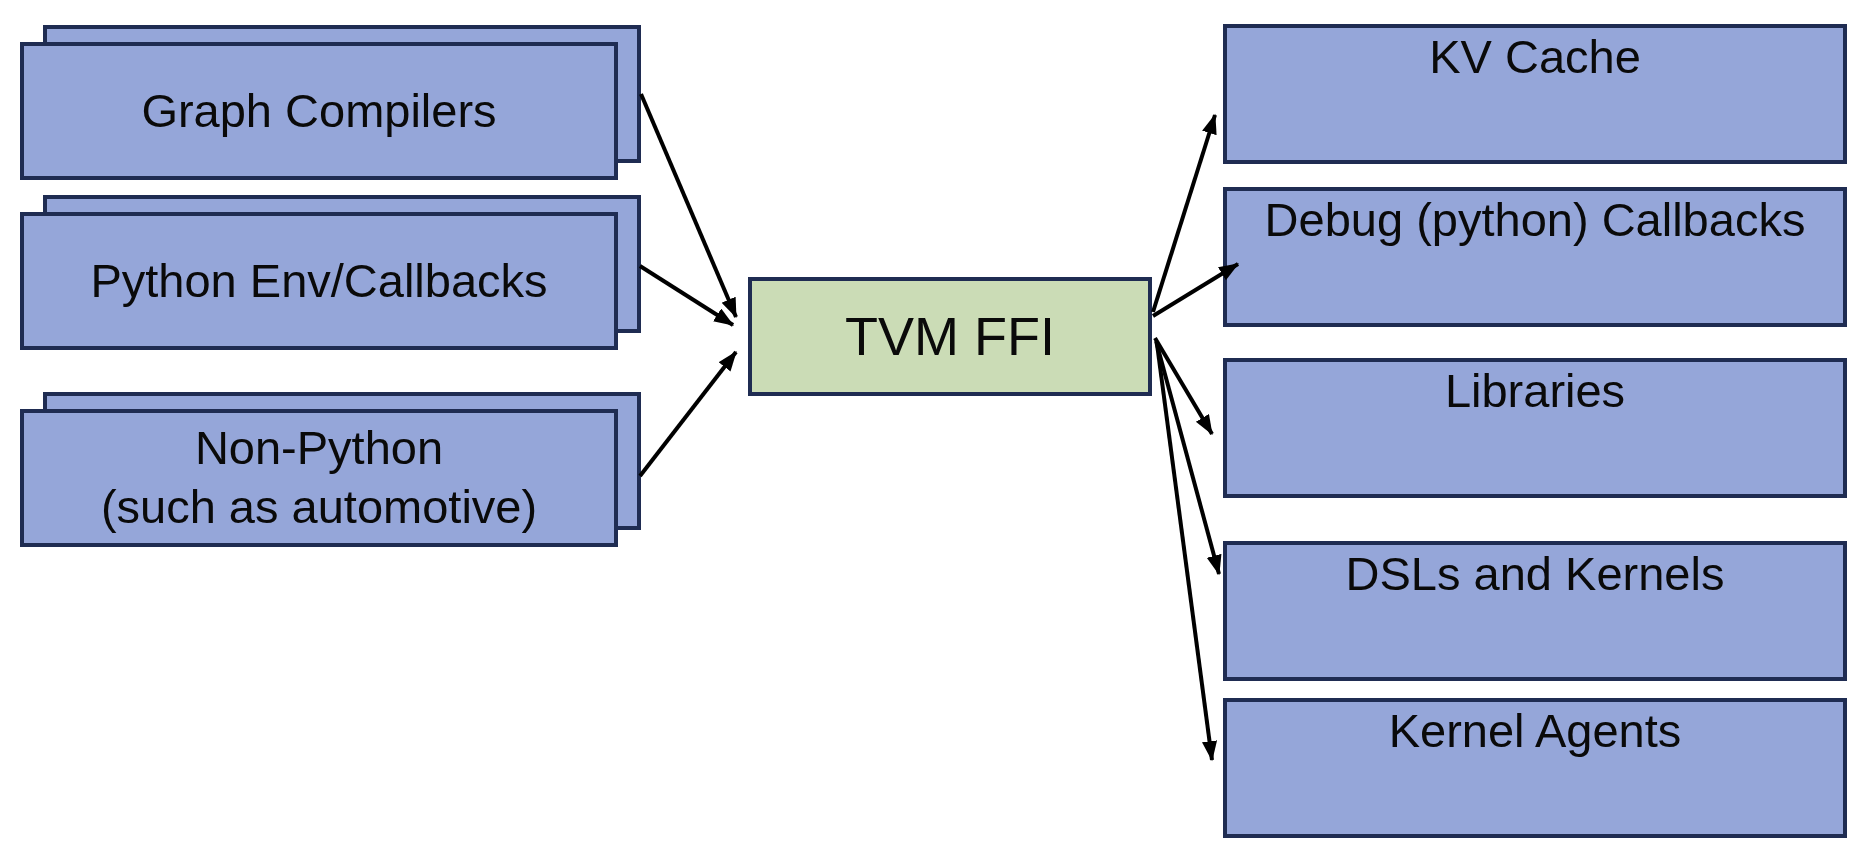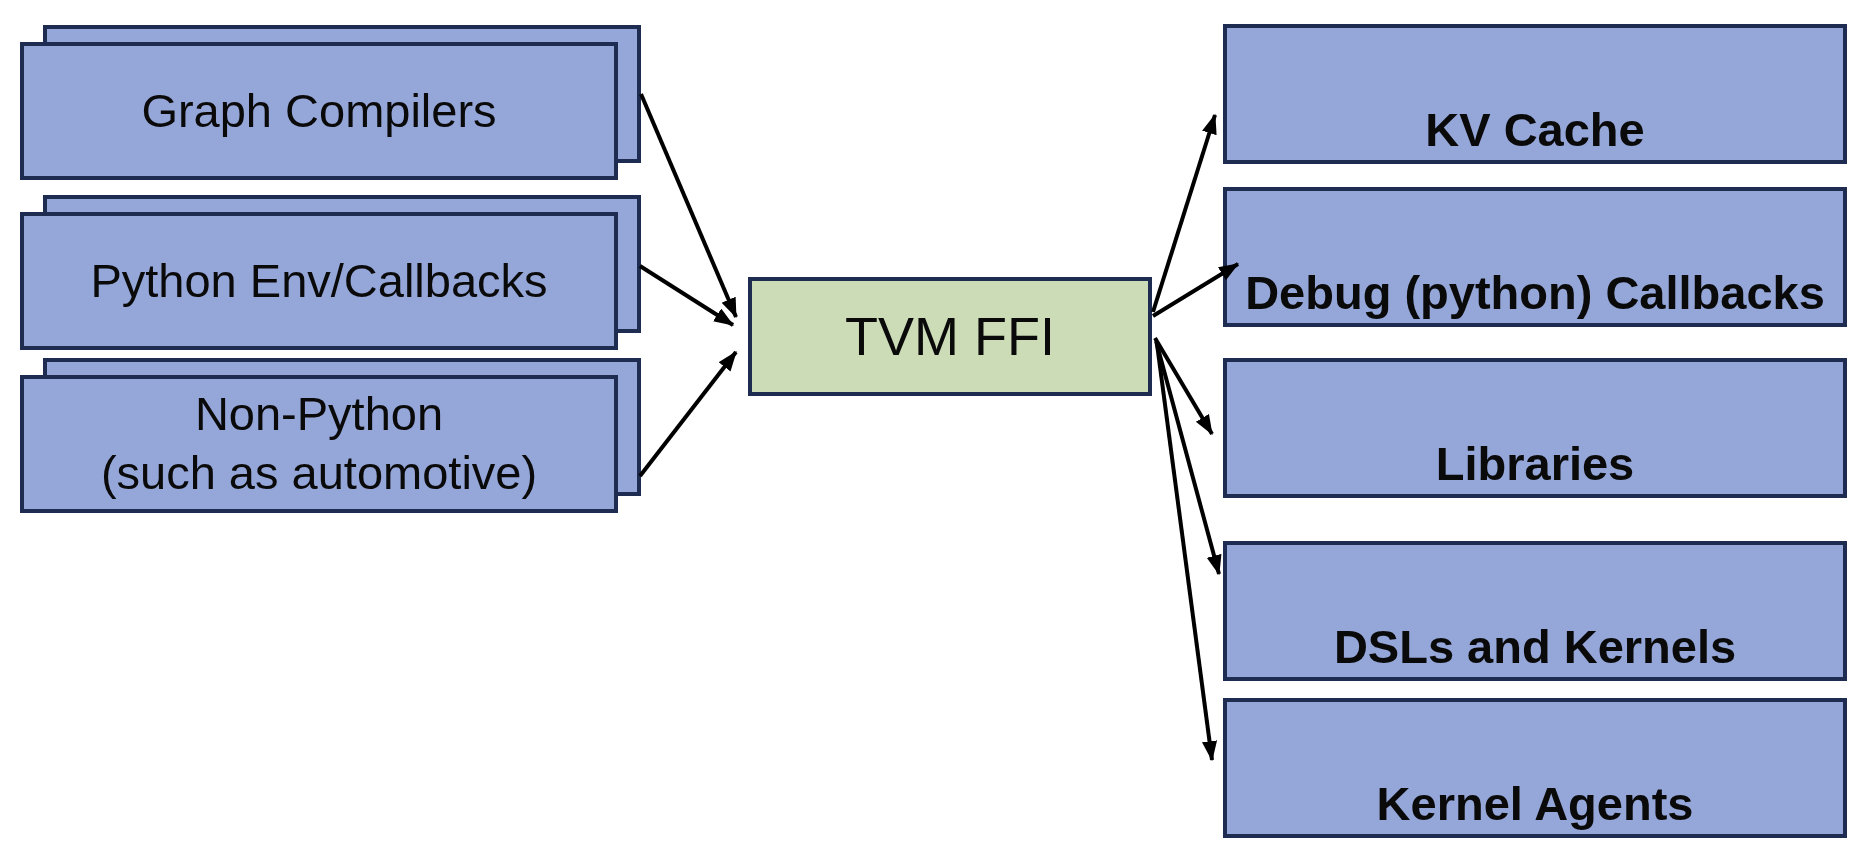--- a/index.html
+++ b/index.html
@@ -31,38 +31,38 @@
   .stack .front {
     position: absolute;
     left: 0; top: 0;
     width: 598px; height: 138px;
     background: var(--node-fill);
     border: 4px solid var(--node-border);
     display: flex; align-items: center; justify-content: center;
   }
   .stack-1 { left: 20px; top: 42px; }
   .stack-2 { left: 20px; top: 212px; }
-  .stack-3 { left: 20px; top: 375px; }
+  .stack-3 { left: 20px; top: 409px; }
   
   .hub {
     position: absolute;
     left: 748px; top: 277px;
     width: 404px; height: 119px;
     background: var(--hub-fill);
     border: 4px solid var(--node-border);
     display: flex; align-items: center; justify-content: center;
   }
   
   .target {
     position: absolute;
     left: 1223px;
     width: 624px; height: 140px;
     background: var(--node-fill);
     border: 4px solid var(--node-border);
-    display: flex; align-items: flex-end; justify-content: center; font-weight: bold;
+    display: flex; align-items: flex-start; justify-content: center;
   }
   .target-1 { top: 24px; }
   .target-2 { top: 187px; }
   .target-3 { top: 358px; }
   .target-4 { top: 521px; margin-top: 20px; }
   .target-5 { top: 698px; }
   
   .label {
     color: var(--text);
     font-size: 47px;

